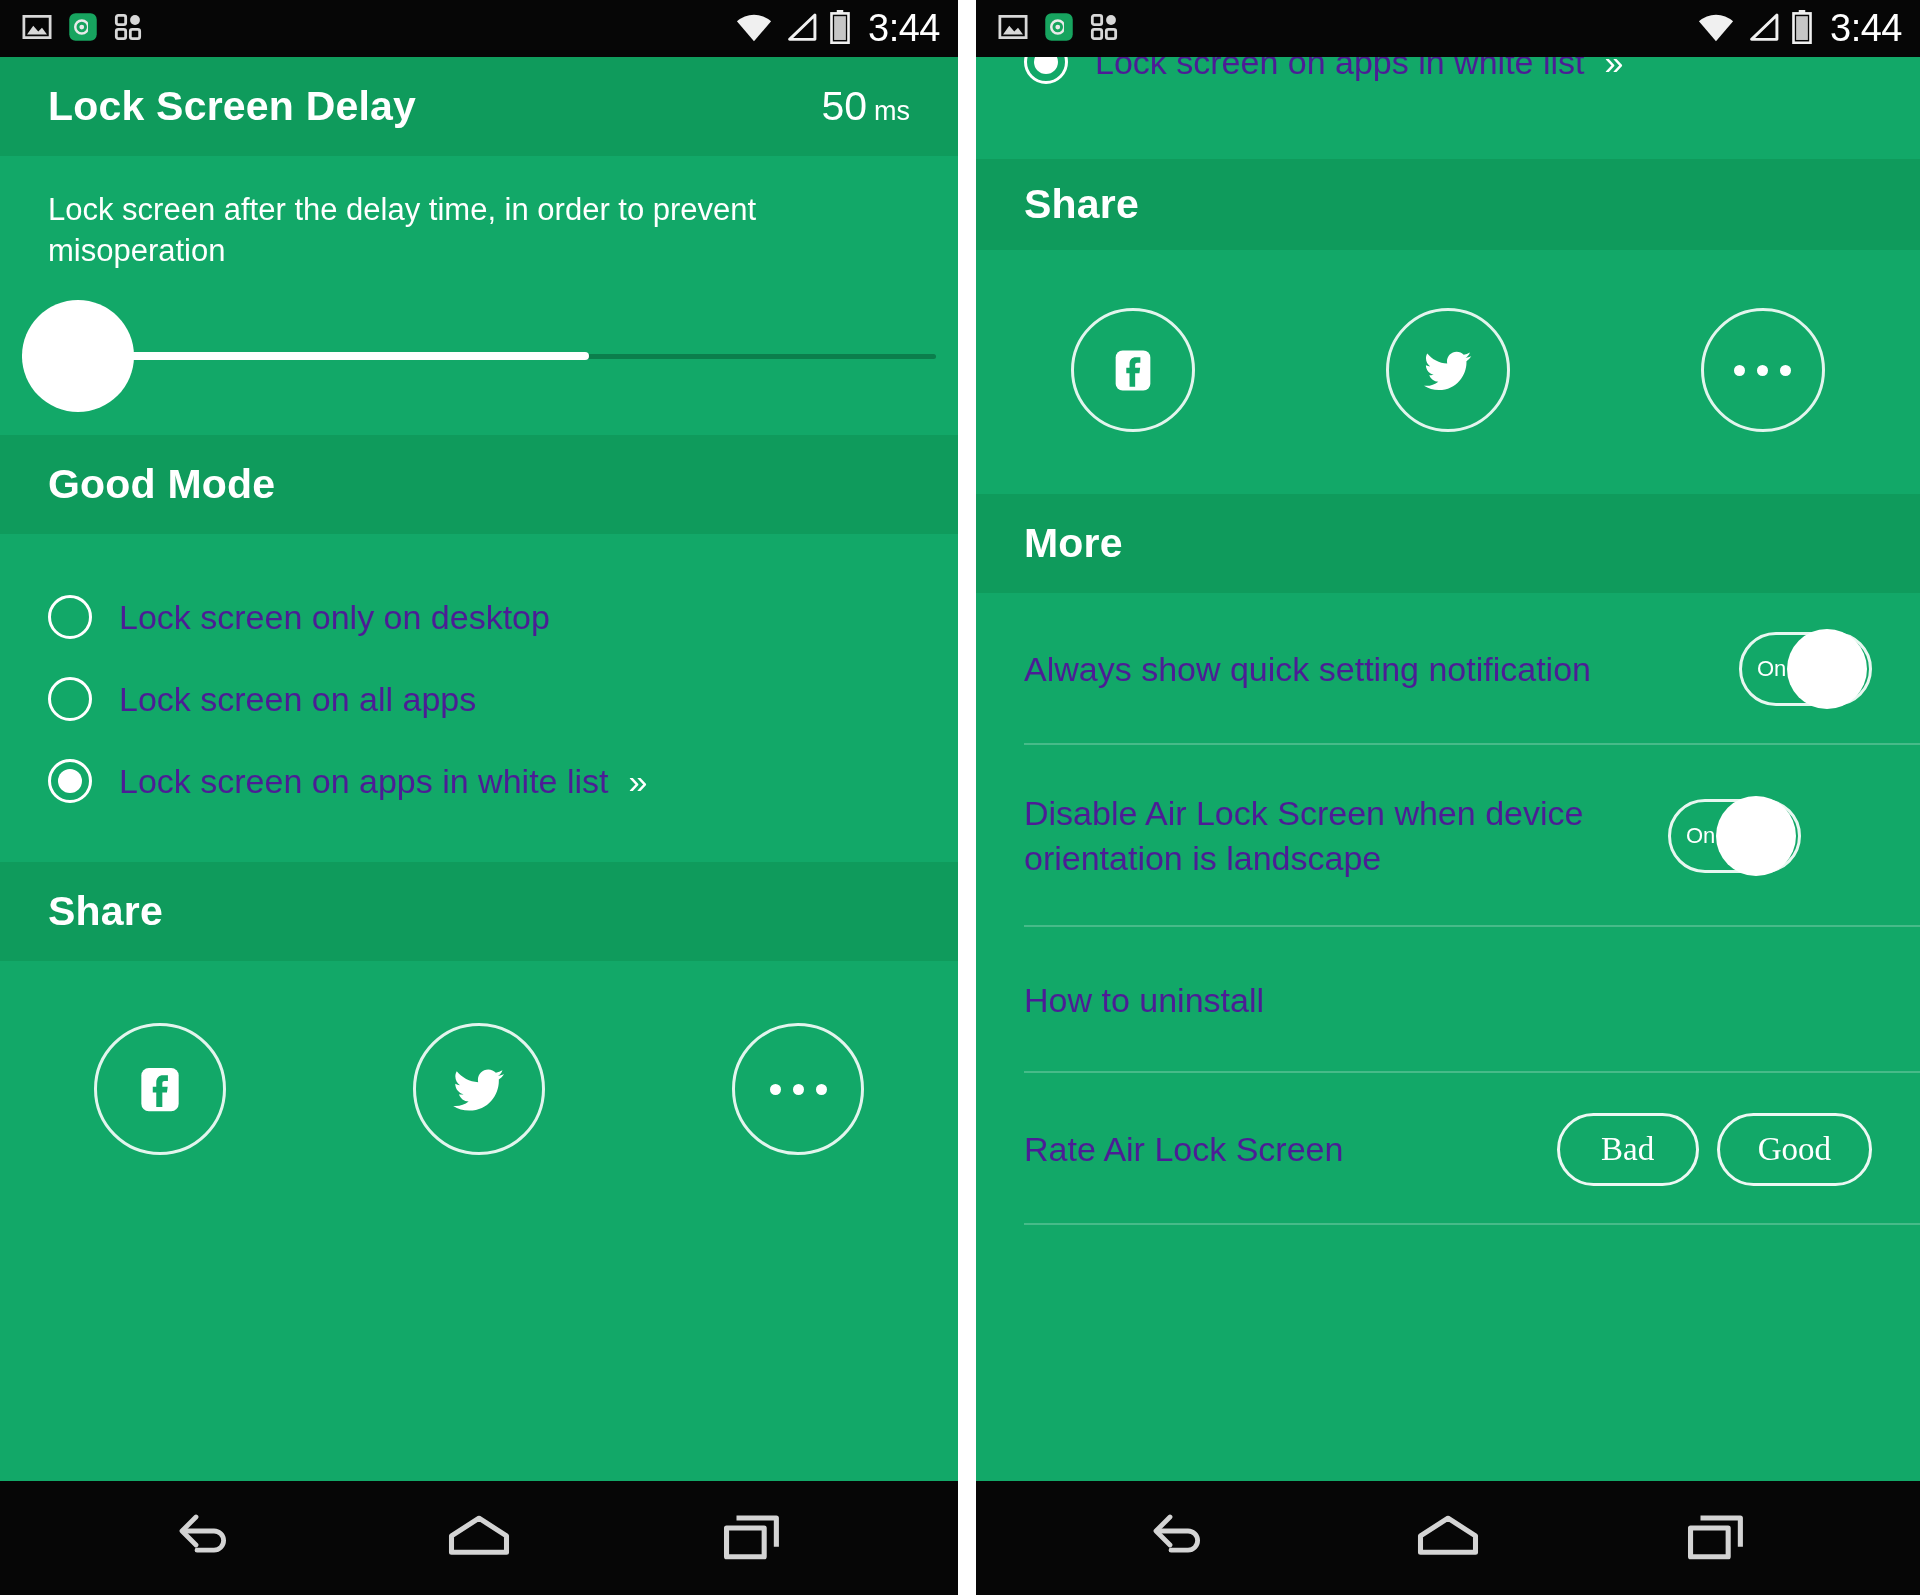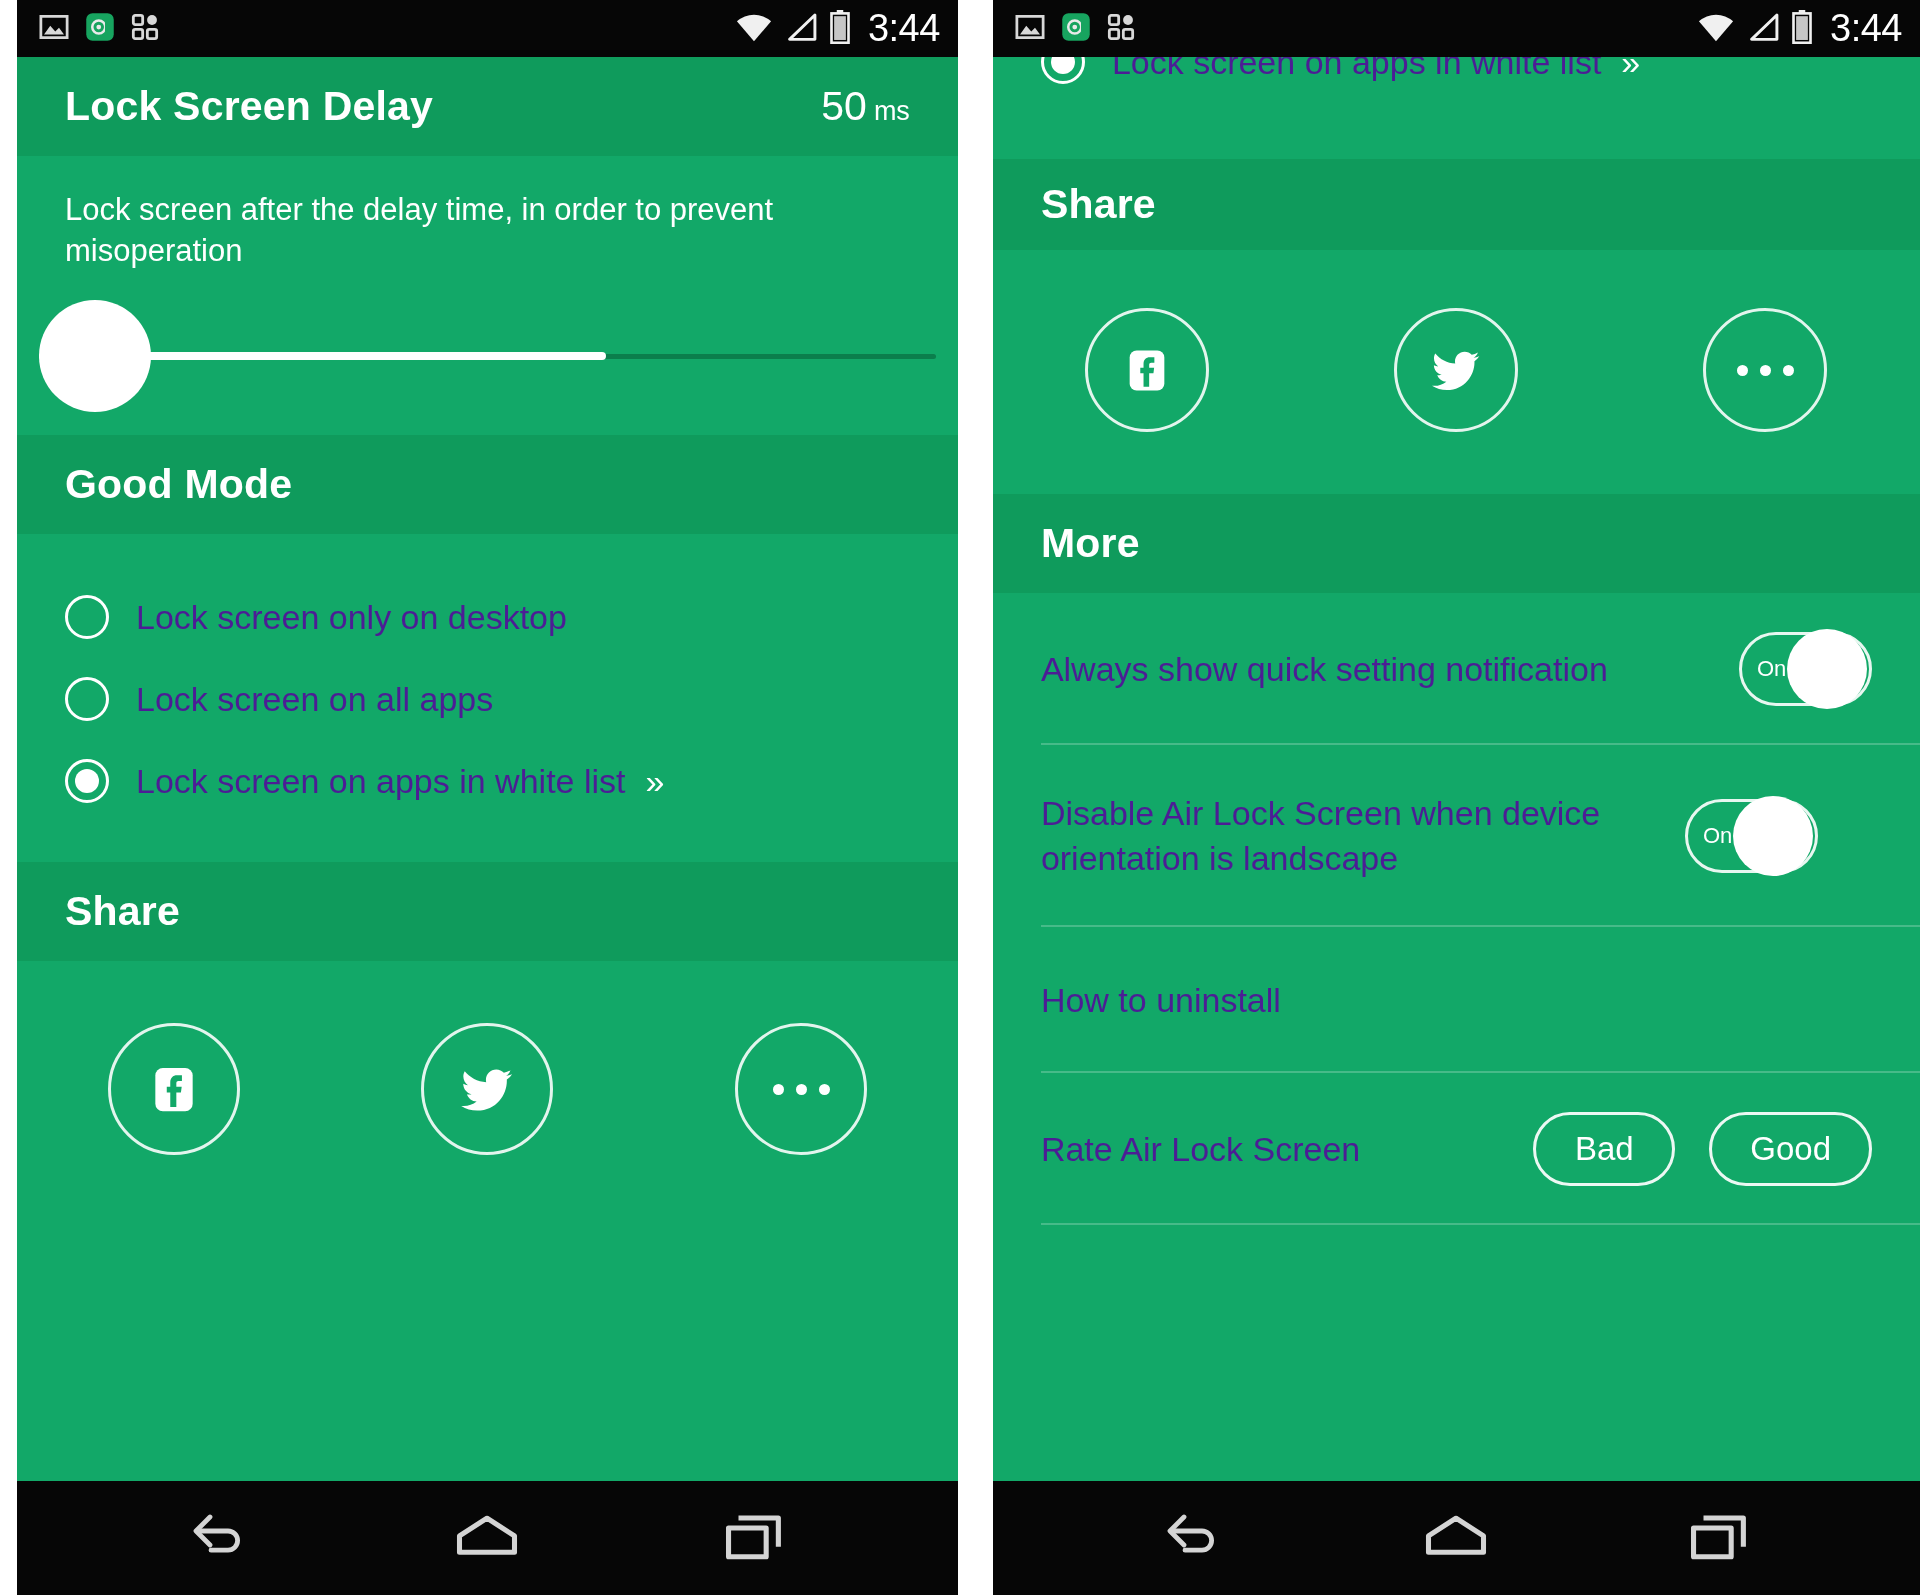--- a/index.html
+++ b/index.html
@@ -22,21 +22,20 @@
     background: #ffffff;
   }
 
   .phone {
     position: relative;
     height: 1595px;
     display: flex;
     flex-direction: column;
     background: #12A868;
     overflow: hidden;
-    margin-left: 17px;
   }
   .phone.left  { width: 958px; }
   .gutter      { width: 18px; background: #ffffff; flex: 0 0 18px; }
   .phone.right { width: 944px; }
 
   
   .statusbar {
     height: 57px;
     flex: 0 0 57px;
     background: #060606;
@@ -273,21 +272,21 @@
     position: absolute;
     right: 2px;
     top: 50%;
     transform: translateY(-50%);
     width: 80px; height: 80px;
     border-radius: 50%;
     background: #ffffff;
   }
 
   
-  .pill-group { display: flex; gap: 34px; flex: 0 0 auto; }
+  .pill-group { display: flex; gap: 18px; flex: 0 0 auto; font-family: Liberation Serif, serif; }
   .pill {
     border: 3px solid rgba(255,255,255,0.92);
     border-radius: 46px;
     color: #ffffff;
     font-size: 33px;
     padding: 15px 38px;
     box-sizing: border-box;
     min-width: 142px;
     text-align: center;
   }

